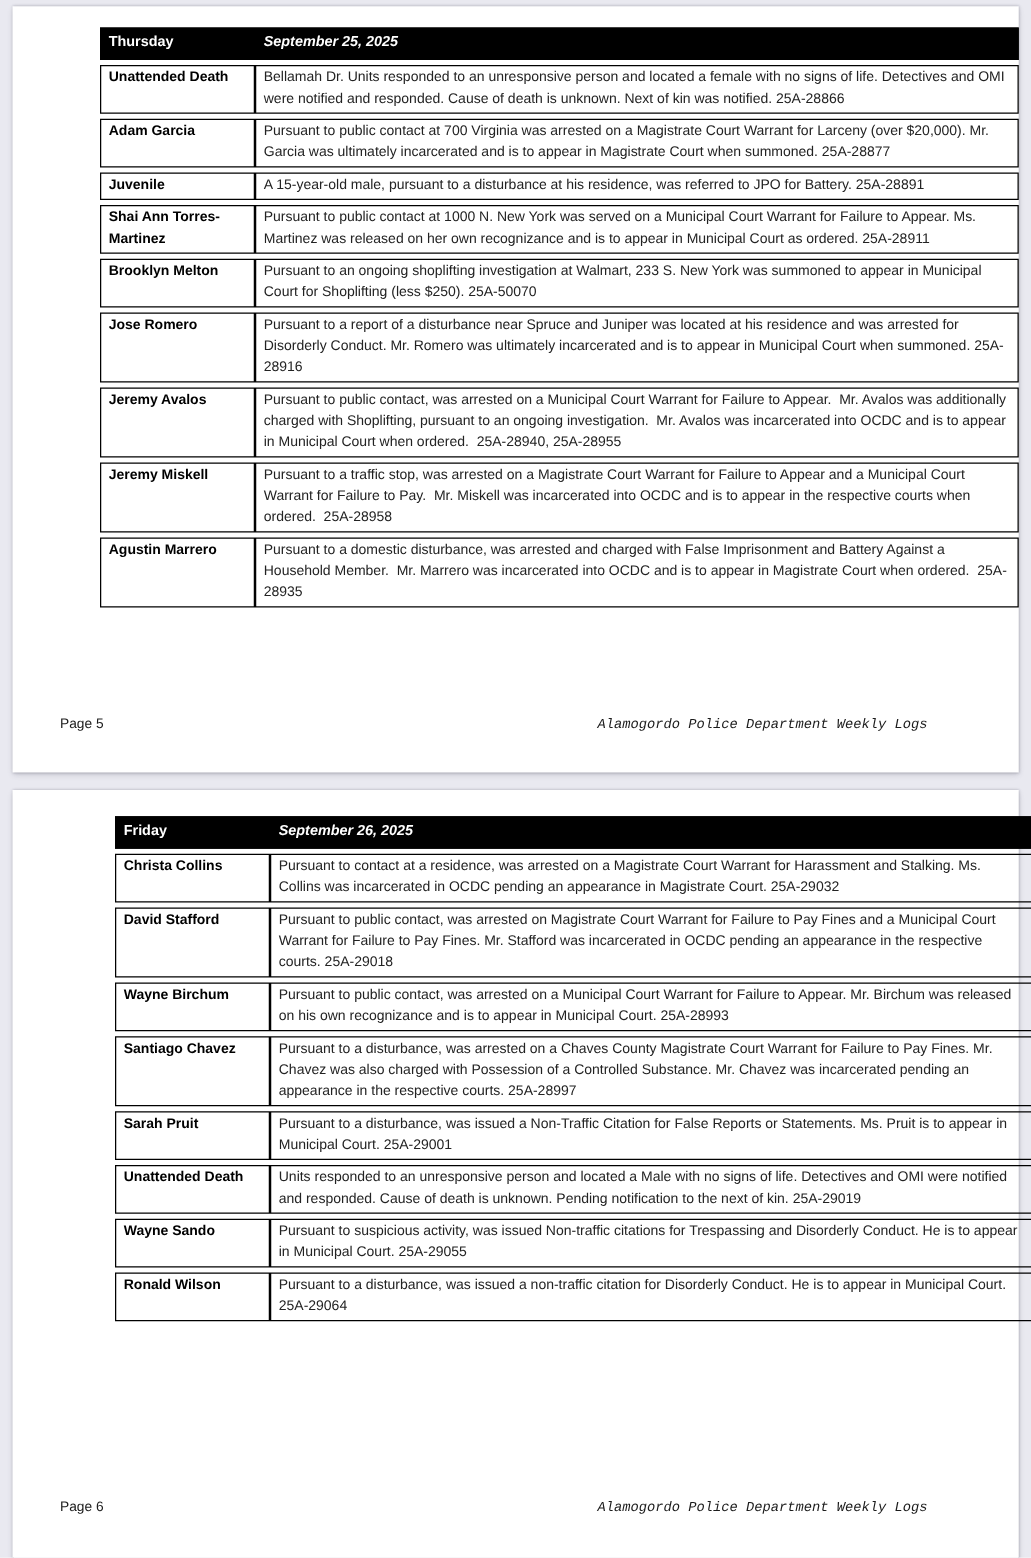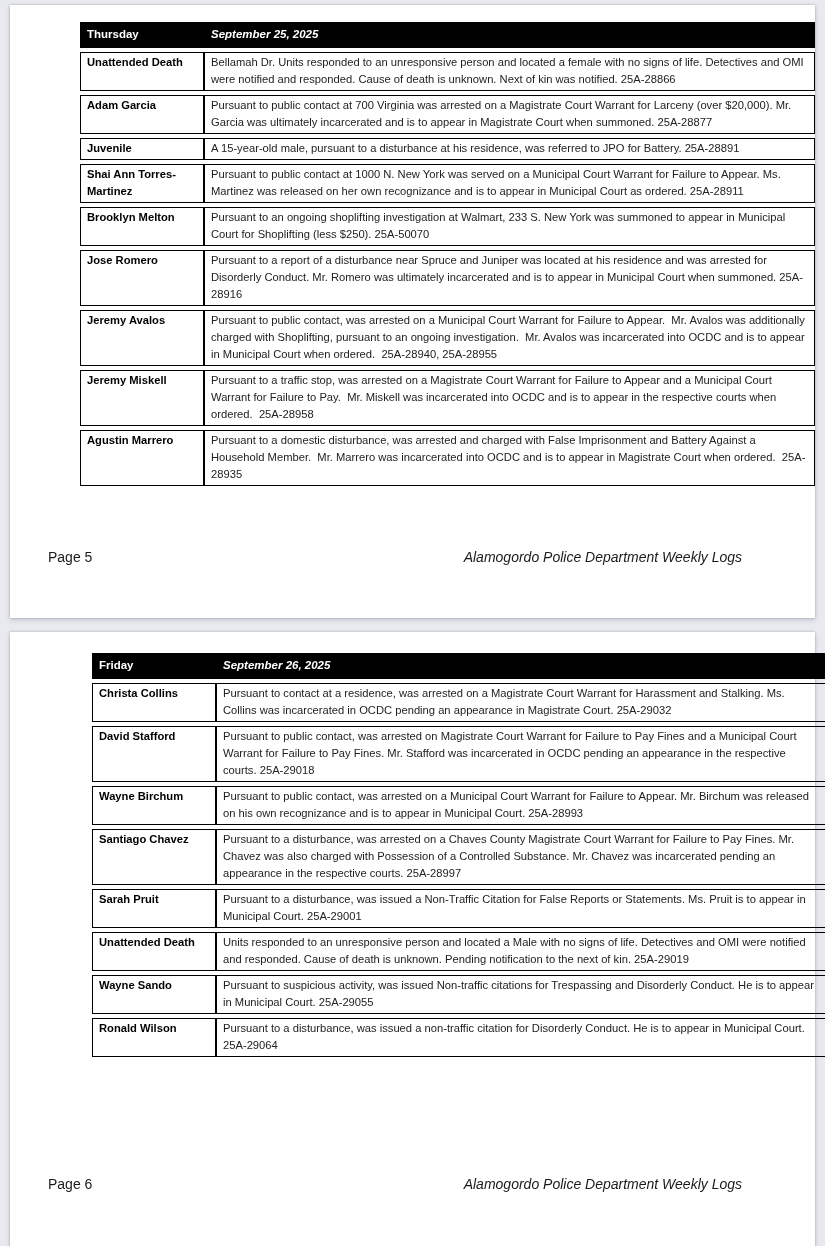--- a/index.html
+++ b/index.html
@@ -57,30 +57,30 @@
     padding-top: 3px;
     padding-bottom: 4px;
   }
   th.date-cell { text-align: right; font-style: italic; }
 
   td.name-cell { font-weight: bold; color: #000; }
   td.desc-cell { white-space: pre-wrap; color: #222; }
 
   .page-footer {
     position: absolute;
-    top: 544px;
+    top: 568px;
     left: 38px;
     width: 694px;
     display: flex;
     justify-content: space-between;
     align-items: baseline;
-    font-size: 14px;
+    font-size: 11px;
     color: #1b1b1b;
   }
-  .footer-doc-title { font-style: italic; }
+  .footer-doc-title { font-style: italic; font-family: Liberation Mono, monospace; }
 </style>
 </head>
 <body>
 
 <div class="viewport">
 
   <div class="page page-5">
     <table class="log-table">
       <colgroup>
           <col class="c-name">

